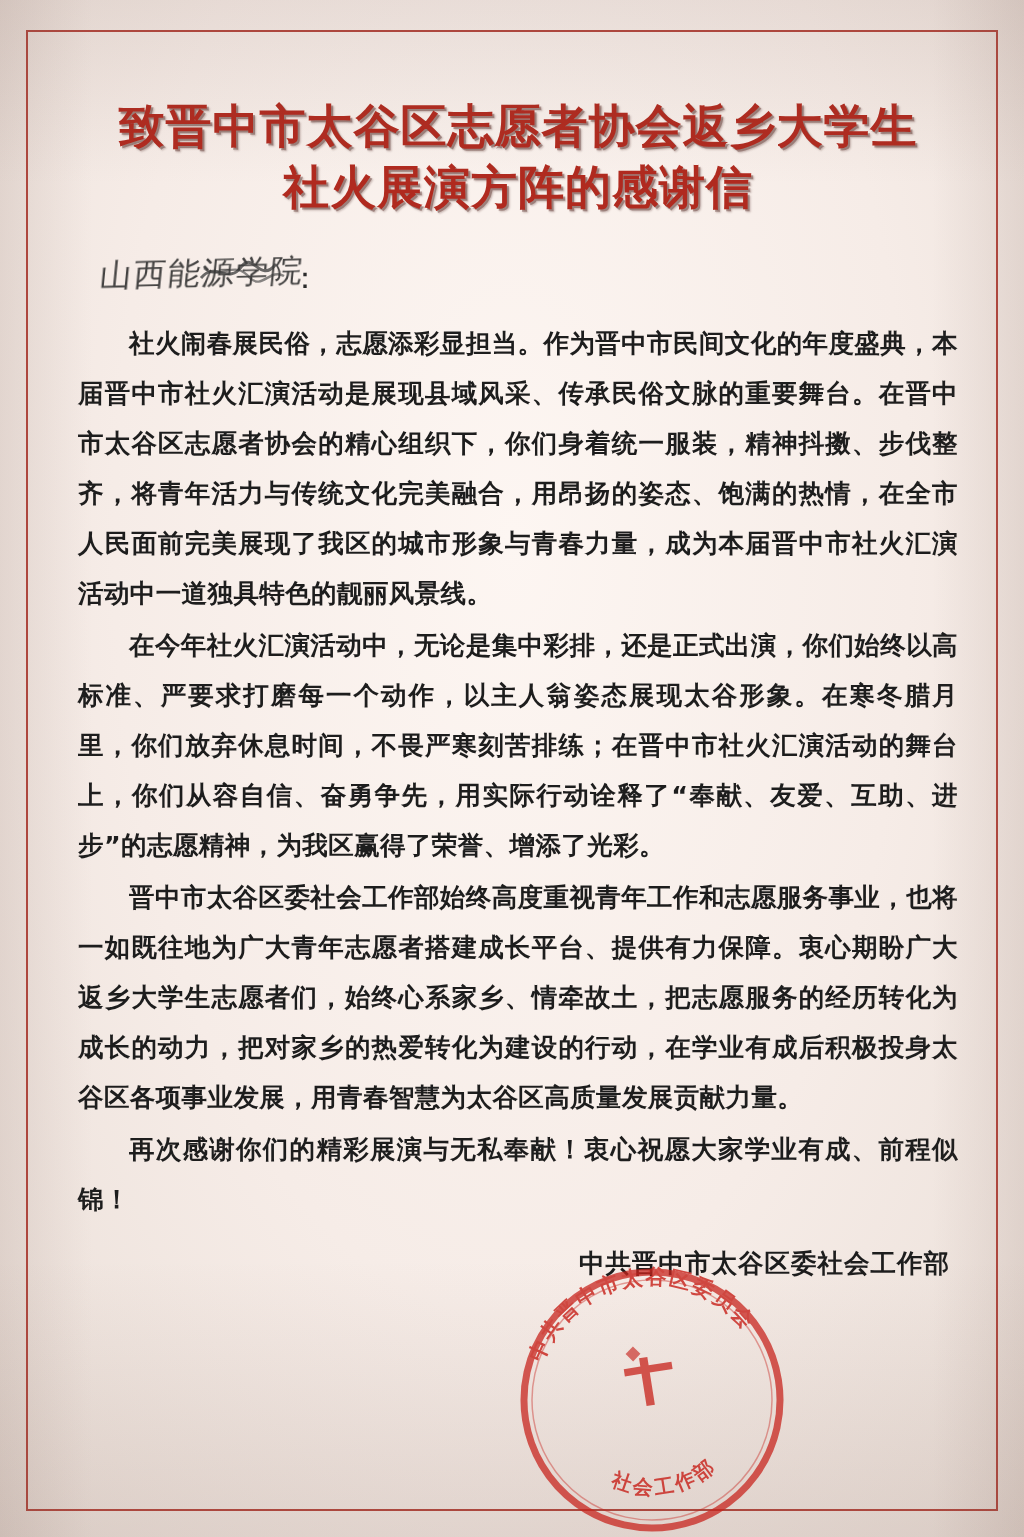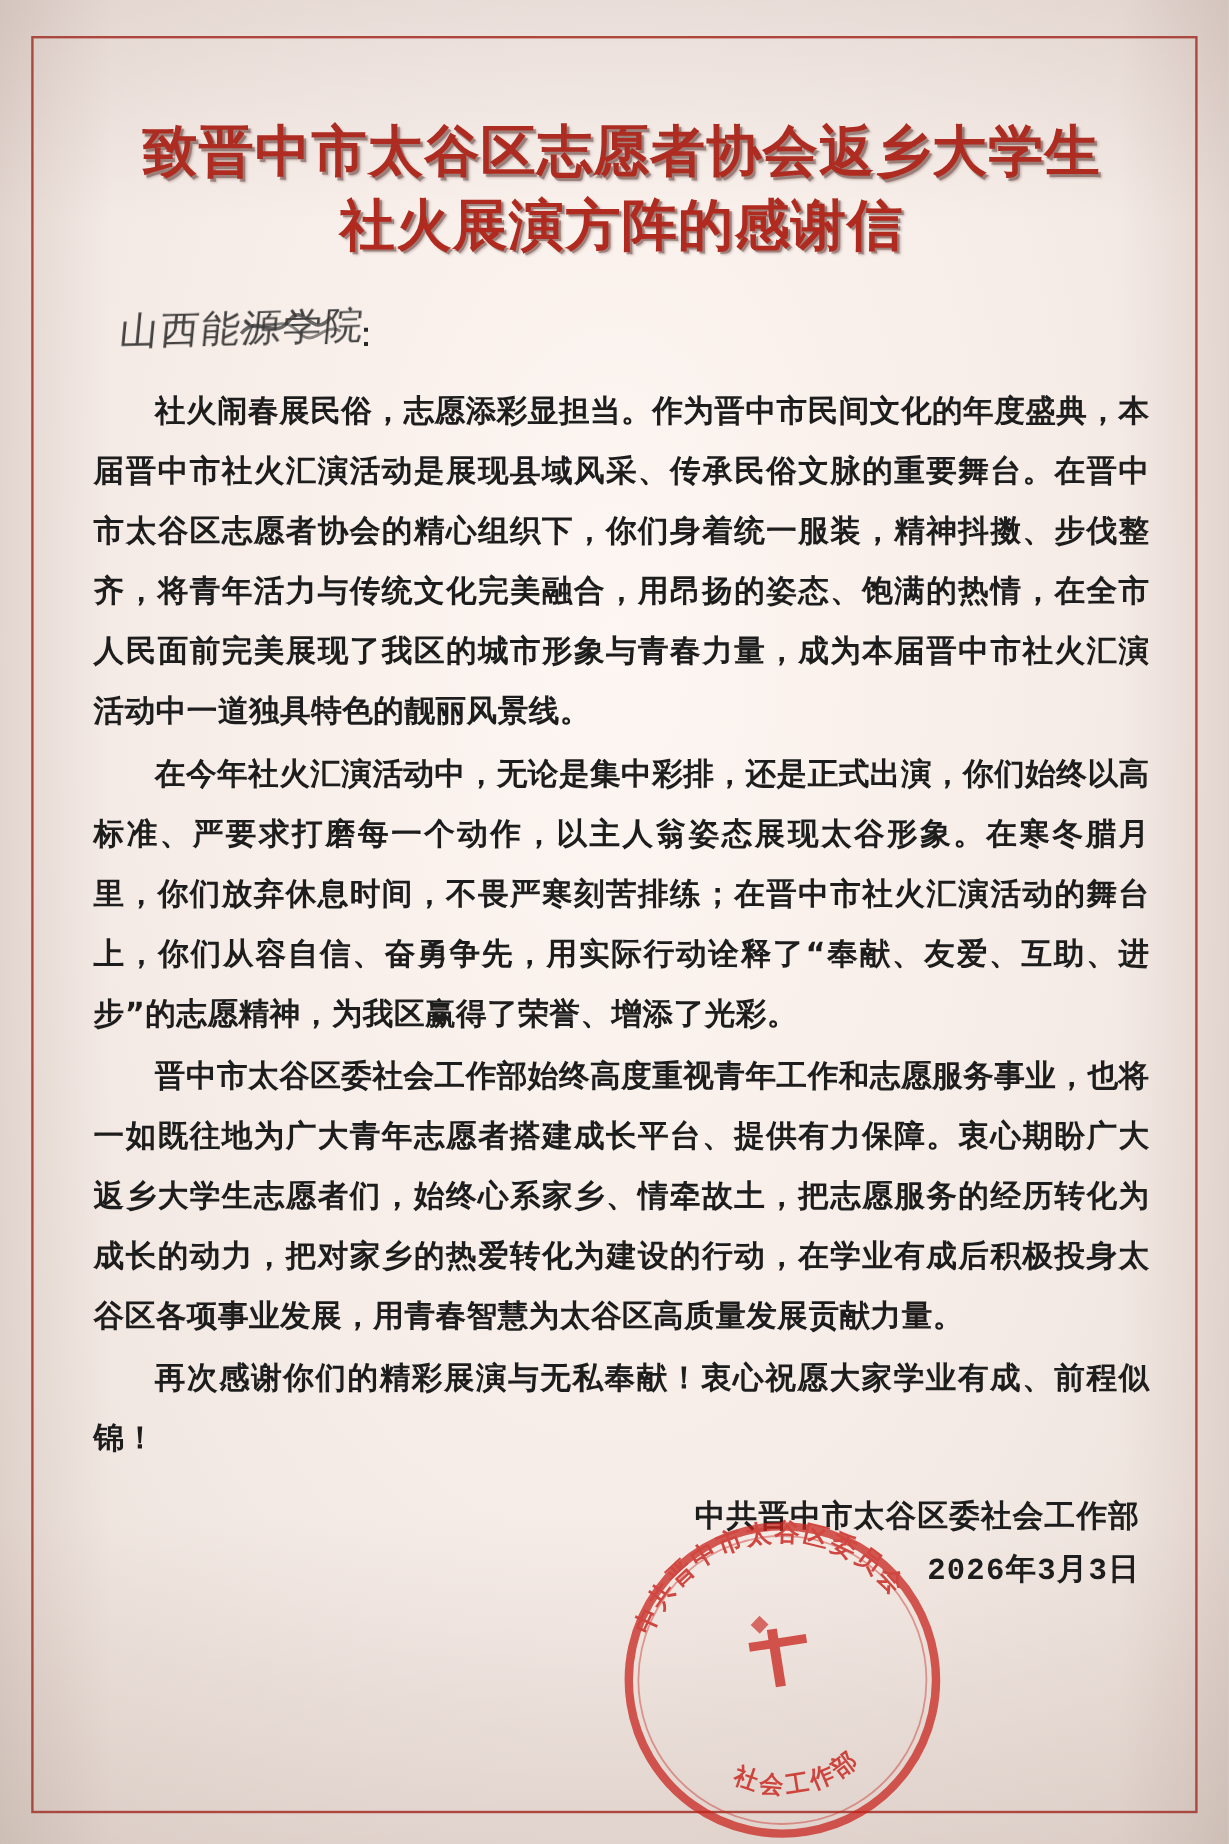--- a/index.html
+++ b/index.html
@@ -187,21 +187,20 @@
 
     <div class="body-text">
       <p>社火闹春展民俗，志愿添彩显担当。作为晋中市民间文化的年度盛典，本届晋中市社火汇演活动是展现县域风采、传承民俗文脉的重要舞台。在晋中市太谷区志愿者协会的精心组织下，你们身着统一服装，精神抖擞、步伐整齐，将青年活力与传统文化完美融合，用昂扬的姿态、饱满的热情，在全市人民面前完美展现了我区的城市形象与青春力量，成为本届晋中市社火汇演活动中一道独具特色的靓丽风景线。</p>
       <p>在今年社火汇演活动中，无论是集中彩排，还是正式出演，你们始终以高标准、严要求打磨每一个动作，以主人翁姿态展现太谷形象。在寒冬腊月里，你们放弃休息时间，不畏严寒刻苦排练；在晋中市社火汇演活动的舞台上，你们从容自信、奋勇争先，用实际行动诠释了“奉献、友爱、互助、进步”的志愿精神，为我区赢得了荣誉、增添了光彩。</p>
       <p>晋中市太谷区委社会工作部始终高度重视青年工作和志愿服务事业，也将一如既往地为广大青年志愿者搭建成长平台、提供有力保障。衷心期盼广大返乡大学生志愿者们，始终心系家乡、情牵故土，把志愿服务的经历转化为成长的动力，把对家乡的热爱转化为建设的行动，在学业有成后积极投身太谷区各项事业发展，用青春智慧为太谷区高质量发展贡献力量。</p>
       <p>再次感谢你们的精彩展演与无私奉献！衷心祝愿大家学业有成、前程似锦！</p>
     </div>
 
     <div class="sign-block">
       <div class="sign-org">中共晋中市太谷区委社会工作部</div>
-      <div class="sign-date">2026年3月3日</div>
     </div>
 
   </div>
 
   <div id="seal">
     <svg viewBox="0 0 292 292" width="292" height="292">
       <defs>
         <path id="arcTop" d="M 30,146 A 116,116 0 0 1 262,146"></path>
         <path id="arcBottom" d="M 52,146 A 94,94 0 0 0 240,146"></path>
       </defs>

